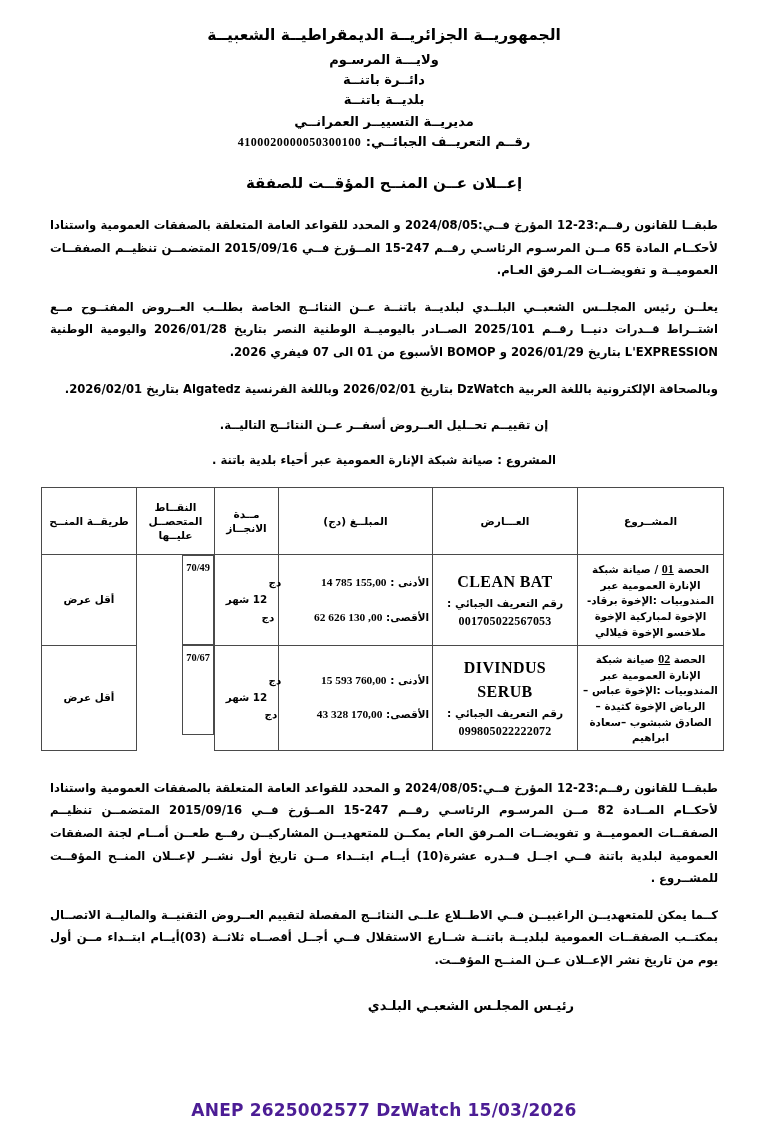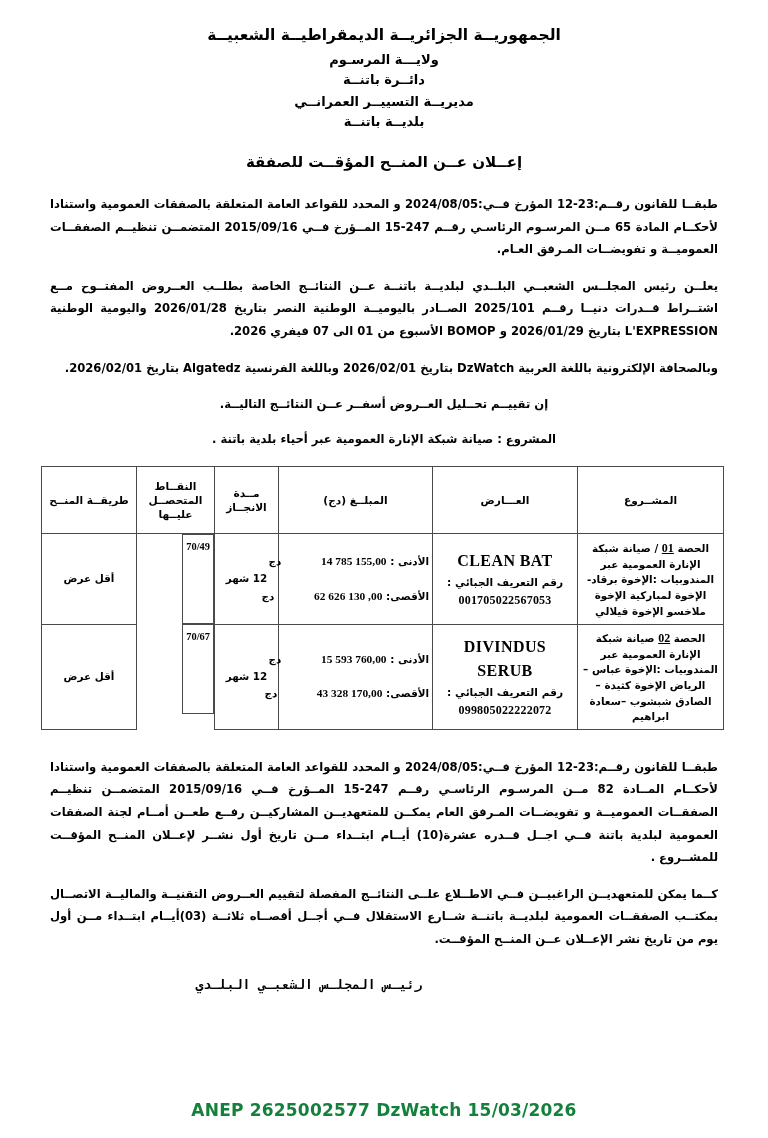--- a/index.html
+++ b/index.html
@@ -147,27 +147,26 @@
     direction: ltr;
     unicode-bidi: embed;
     display: inline-block;
     font-family: "Liberation Serif", "DejaVu Serif", serif;
     font-size: 12px;
   }
 
   
   .signature {
     direction: rtl;
-    text-align: center;
+    text-align: right;
     font-size: 13px;
     font-weight: bold;
     letter-spacing: 0.6px;
     margin-top: 26px;
     padding-right: 150px;
-    font-family: Liberation Mono, monospace;
   }
 
   
   .footer-anep {
     position: absolute;
     left: 0;
     right: 0;
     bottom: 18px;
     text-align: center;
     direction: ltr;
@@ -180,22 +179,26 @@
 </style>
 </head>
 <body>
 
 <div class="page">
 
   <div class="header">
     <div class="line hdr-republic">الجمهوريــة الجزائريــة الديمقراطيــة الشعبيــة</div>
     <div class="line hdr-wilaya">ولايـــة المرسـوم</div>
     <div class="line hdr-daira">دائــرة باتنــة</div>
+    <div class="line hdr-baladia">بلديــة باتنــة</div>
     <div class="line hdr-direction">مديريــة التسييــر العمرانــي</div>
-    <div class="line hdr-baladia">بلديــة باتنــة</div>
+    <div class="line hdr-nif">
+      <span>رقــم التعريــف الجبائــي:</span>
+      <span class="ltr num">4100020000050300100</span>
+    </div>
   </div>
 
   <div class="doc-title">إعــلان عــن المنــح المؤقــت للصفقة</div>
 
   <p class="para">طبقــا للقانون رقــم:23-12 المؤرخ فــي:2024/08/05 و المحدد للقواعد العامة المتعلقة بالصفقات العمومية واستنادا لأحكــام المادة 65 مــن المرسـوم الرئاسـي رقــم 247-15 المــؤرخ فــي 2015/09/16 المتضمــن تنظيــم الصفقــات العموميــة و تفويضــات المـرفق العـام.</p>
 
   <p class="para">يعلــن رئيس المجلــس الشعبــي البلــدي لبلديــة باتنــة عــن النتائــج الخاصة بطلــب العــروض المفتــوح مــع اشتــراط قــدرات دنيــا رقــم 2025/101 الصــادر باليوميــة الوطنية النصر بتاريخ 2026/01/28 واليومية الوطنية L'EXPRESSION بتاريخ 2026/01/29 و BOMOP الأسبوع من 01 الى 07 فيفري 2026.</p>
 
   <p class="para right-ish">وبالصحافة الإلكترونية باللغة العربية DzWatch بتاريخ 2026/02/01 وباللغة الفرنسية Algatedz بتاريخ 2026/02/01.</p>
 
@@ -276,15 +279,15 @@
   </table>
 
   <div style="height:26px"></div>
 
   <p class="para">طبقــا للقانون رقــم:23-12 المؤرخ فــي:2024/08/05 و المحدد للقواعد العامة المتعلقة بالصفقات العمومية واستنادا لأحكــام المــادة 82 مــن المرسـوم الرئاسـي رقــم 247-15 المــؤرخ فــي 2015/09/16 المتضمــن تنظيــم الصفقــات العموميــة و تفويضــات المـرفق العام يمكــن للمتعهديــن المشاركيــن رفــع طعــن أمــام لجنة الصفقات العمومية لبلدية باتنة فــي اجــل قــدره عشرة(10) أيــام ابتــداء مــن تاريخ أول نشــر لإعــلان المنــح المؤقــت للمشــروع .</p>
 
   <p class="para">كــما يمكن للمتعهديــن الراغبيــن فــي الاطــلاع علــى النتائــج المفصلة لتقييم العــروض التقنيــة والماليــة الاتصــال بمكتــب الصفقــات العمومية لبلديــة باتنــة شــارع الاستقلال فــي أجــل أقصــاه ثلاثــة (03)أيــام ابتــداء مــن أول يوم من تاريخ نشر الإعــلان عــن المنــح المؤقــت.</p>
 
   <div class="signature">رئيـس المجلـس الشعبـي البلـدي</div>
 
-  <div class="footer-anep" style="color: #15803d;">ANEP 2625002577 DzWatch 15/03/2026</div>
+  <div class="footer-anep" style="color: #4c1d95;">ANEP 2625002577 DzWatch 15/03/2026</div>
 
 </div>
 
 </body></html>

